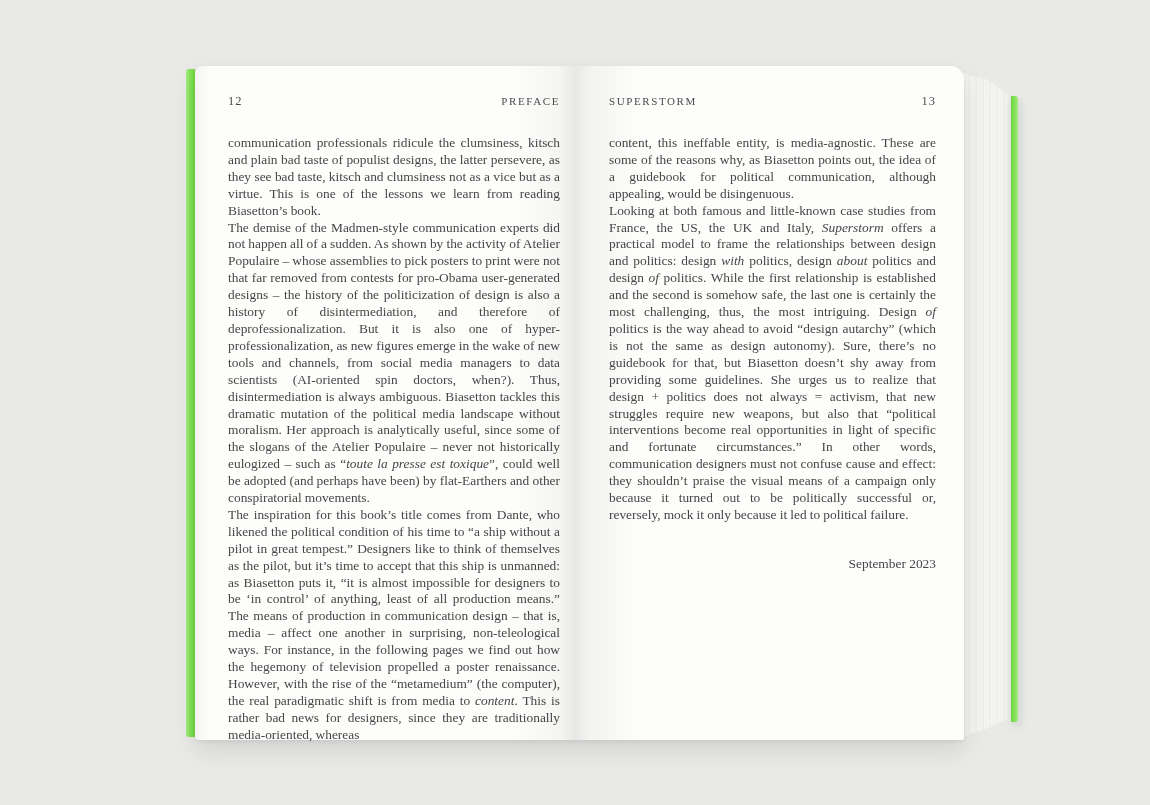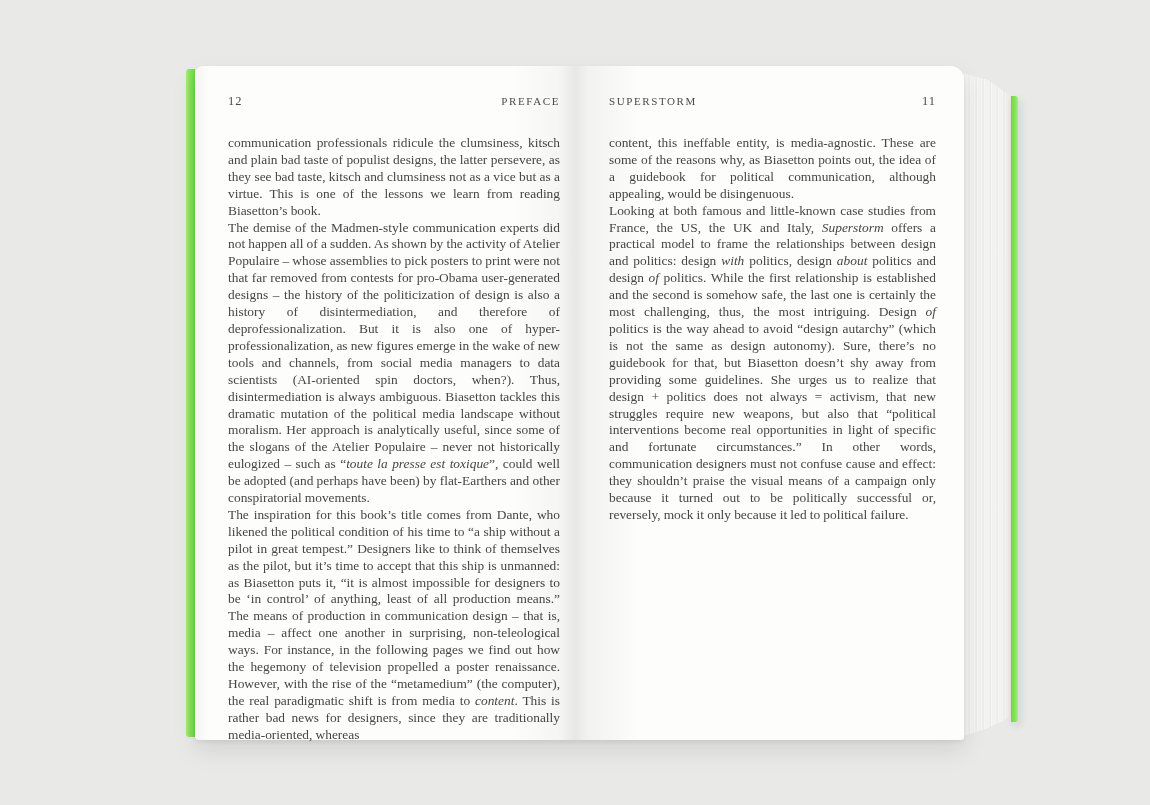--- a/index.html
+++ b/index.html
@@ -151,26 +151,27 @@
         <div class="body-text">
             <p><span>communication professionals ridicule the clumsiness, kitsch and plain bad taste of populist designs, the latter persevere, as they see bad taste, kitsch and clumsiness not as a vice but as a virtue. This is one of the lessons we learn from reading Biasetton’s book.</span></p>
             <p><span>The demise of the Madmen-style communication experts did not happen all of a sudden. As shown by the activity of Atelier Populaire – whose assemblies to pick posters to print were not that far removed from contests for pro-Obama user-generated designs – the history of the politicization of design is also a history of disintermediation, and therefore of deprofessionalization. But it is also one of hyper-professionalization, as new figures emerge in the wake of new tools and channels, from social media managers to data scientists (AI-oriented spin doctors, when?). Thus, disintermediation is always ambiguous. Biasetton tackles this dramatic mutation of the political media landscape without moralism. Her approach is analytically useful, since some of the slogans of the Atelier Populaire – never not historically eulogized – such as “</span><i>toute la presse est toxique</i><span>”, could well be adopted (and perhaps have been) by flat-Earthers and other conspiratorial movements.</span></p>
             <p><span>The inspiration for this book’s title comes from Dante, who likened the political condition of his time to “a ship without a pilot in great tempest.” Designers like to think of themselves as the pilot, but it’s time to accept that this ship is unmanned: as Biasetton puts it, “it is almost impossible for designers to be ‘in control’ of anything, least of all production means.” The means of production in communication design – that is, media – affect one another in surprising, non-teleological ways. For instance, in the following pages we find out how the hegemony of television propelled a poster renaissance. However, with the rise of the “metamedium” (the computer), the real paradigmatic shift is from media to </span><i>content</i><span>. This is rather bad news for designers, since they are traditionally media-oriented, whereas</span></p>
           </div>
       </div>
 
       <div class="page page-right">
         <div class="running-row">
           <span class="head-label">SUPERSTORM</span>
-          <span class="folio">11</span>
+          <span class="folio">13</span>
         </div>
         <div class="body-text">
             <p><span>content, this ineffable entity, is media-agnostic. These are some of the reasons why, as Biasetton points out, the idea of a guidebook for political communication, although appealing, would be disingenuous.</span></p>
             <p><span>Looking at both famous and little-known case studies from France, the US, the UK and Italy, </span><i>Superstorm</i><span> offers a practical model to frame the relationships between design and politics: design </span><i>with</i><span> politics, design </span><i>about</i><span> politics and design </span><i>of</i><span> politics. While the first relationship is established and the second is somehow safe, the last one is certainly the most challenging, thus, the most intriguing. Design </span><i>of</i><span> politics is the way ahead to avoid “design autarchy” (which is not the same as design autonomy). Sure, there’s no guidebook for that, but Biasetton doesn’t shy away from providing some guidelines. She urges us to realize that design + politics does not always = activism, that new struggles require new weapons, but also that “political interventions become real opportunities in light of specific and fortunate circumstances.” In other words, communication designers must not confuse cause and effect: they shouldn’t praise the visual means of a campaign only because it turned out to be politically successful or, reversely, mock it only because it led to political failure.</span></p>
           </div>
         <div class="signature">
+          <div>September 2023</div>
         </div>
       </div>
 
       <div class="gutter-shade"></div>
     </div>
   </div>
 </div>
 
 </body></html>

